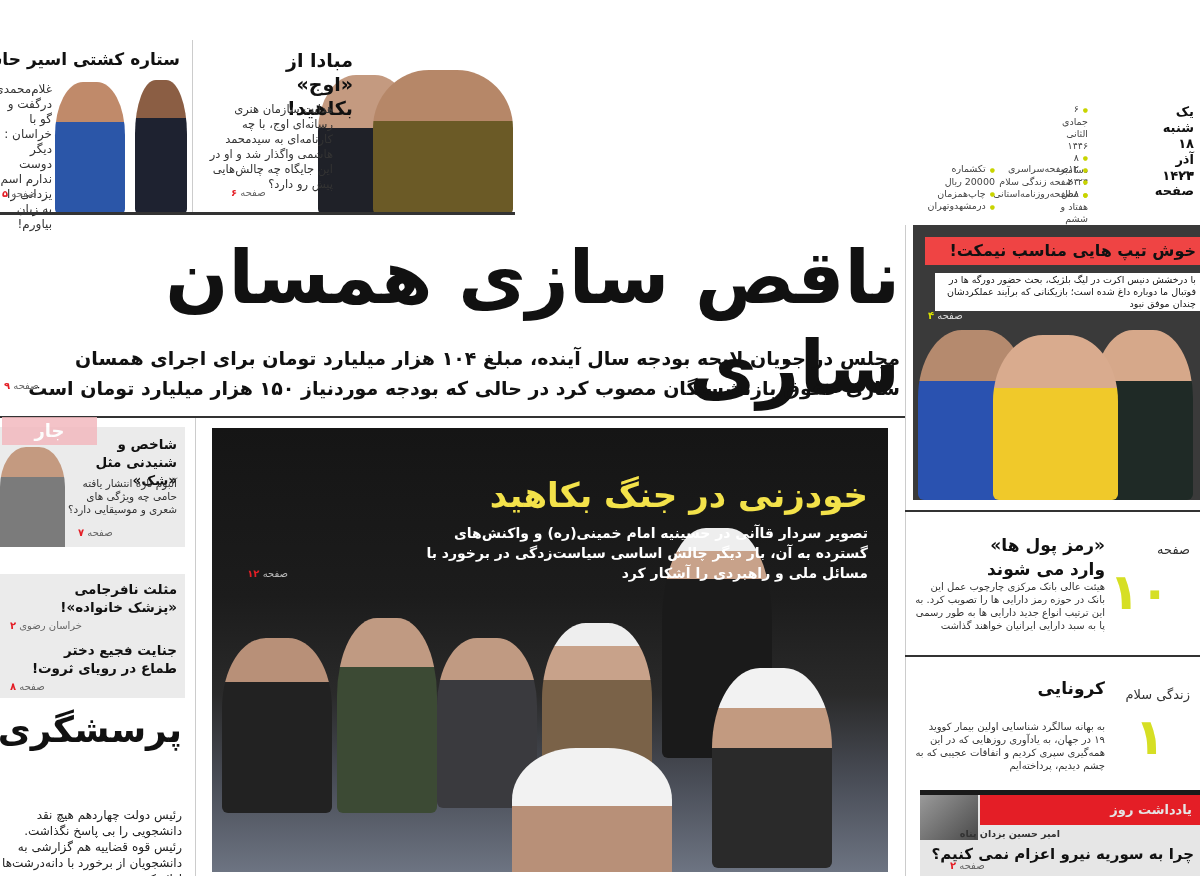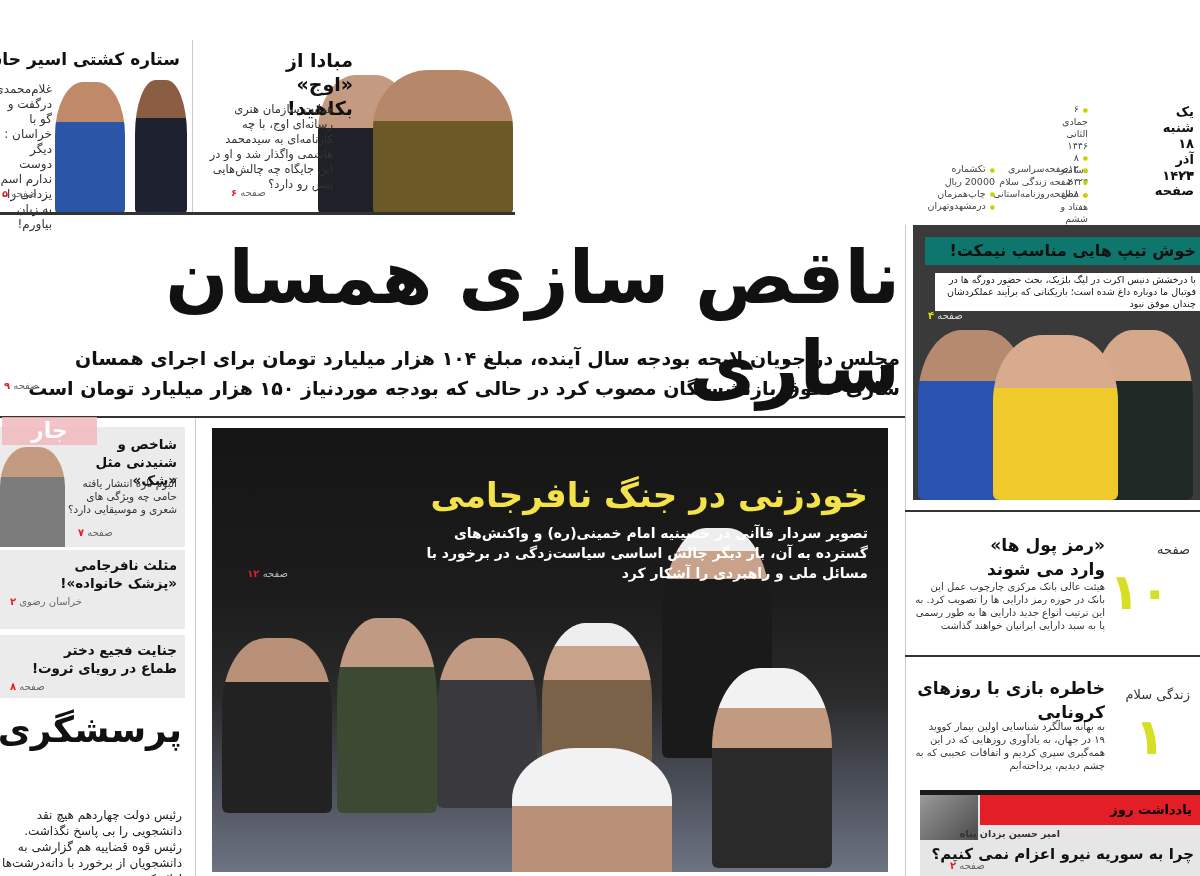--- a/index.html
+++ b/index.html
@@ -27,51 +27,51 @@
   
   .lead-title { right: 300px; top: 232px; width: 890px; font-weight: bold; font-size: 74px; line-height: 90px; text-align: right; letter-spacing: -2px; }
   .lead-body { right: 300px; top: 343px; width: 880px; font-weight: bold; font-size: 19px; line-height: 30px; text-align: right; }
   .lead-page { left: 4px; top: 380px; }
   .lead-rule { left: 0; top: 416px; width: 905px; height: 2px; background: #333; }
 
   
   .left-col-rule { left: 195px; top: 418px; width: 1px; height: 458px; background: #ccc; }
   .card { background: #ebebeb; }
   .card-music { left: 0; top: 427px; width: 185px; height: 120px; }
-  .card-family { left: 0; top: 550px; width: 185px; height: 79px; }
+  .card-family { left: 0; top: 574px; width: 185px; height: 79px; }
   .card-crime { left: 0; top: 635px; width: 185px; height: 63px; }
   .card-title { font-weight: bold; font-size: 13.5px; line-height: 18px; text-align: right; }
   .card-body { font-size: 10.5px; line-height: 13px; color: #333; text-align: right; }
-  .chaar { left: 2px; top: 417px; width: 95px; height: 28px; background: #f3b9bf; color: #fff; font-weight: bold; font-size: 22px; text-align: center; line-height: 28px; opacity: .85; }
+  .chaar { left: 2px; top: 417px; width: 95px; height: 28px; background: #f3b9bf; color: #fff; font-weight: bold; font-size: 18px; text-align: center; line-height: 28px; opacity: .85; }
   .editorial-title { right: 1018px; top: 708px; font-weight: bold; font-size: 36px; line-height: 44px; text-align: right; width: 180px; }
   .editorial-body { right: 1018px; top: 807px; font-size: 12px; line-height: 16px; text-align: right; width: 180px; color: #222; }
 
   
   .photo { left: 212px; top: 428px; width: 676px; height: 444px; background: linear-gradient(180deg,#151515 0%,#1c1c1c 38%,#2a2a2a 60%,#4a4e58 80%,#6d7482 100%); overflow: hidden; }
   .photo-title { right: 20px; top: 45px; color: #f3e24a; font-weight: bold; font-size: 34px; line-height: 44px; text-align: right; }
   .photo-body { right: 20px; top: 95px; width: 470px; color: #fff; font-weight: bold; font-size: 14px; line-height: 20px; text-align: right; }
   .photo-page { right: 600px; top: 140px; color: #bbb; }
   .photo-page b { color: #e41e26; }
 
   
   .sport-box { left: 913px; top: 225px; width: 287px; height: 275px; background: #3a3a3a; overflow: hidden; }
-  .sport-title { right: 0; top: 12px; width: 275px; background: #0f766e; font-weight: bold; font-size: 16px; line-height: 28px; text-align: right; padding-right: 4px; }
+  .sport-title { right: 0; top: 12px; width: 275px; background: #ef4444; font-weight: bold; font-size: 16px; line-height: 28px; text-align: right; padding-right: 4px; }
   .sport-body { right: 0; top: 48px; width: 265px; background: #fff; font-size: 9.5px; line-height: 12px; text-align: right; padding: 1px 4px; color: #111; }
   .sport-page { right: 10px; top: 85px; color: #ddd; }
   .sport-page b { color: #d8e000; }
   .right-rule1 { left: 905px; top: 510px; width: 295px; height: 2px; background: #333; }
   .right-rule2 { left: 905px; top: 655px; width: 295px; height: 2px; background: #333; }
   .right-col-rule { left: 905px; top: 225px; width: 1px; height: 651px; background: #ccc; }
   .side-story-title { font-weight: bold; font-size: 17px; line-height: 24px; text-align: right; margin-top: 11px; }
   .side-story-body { font-size: 10px; line-height: 13px; text-align: right; color: #333; }
   .section-label { font-size: 13px; color: #333; }
   .big-num { font-weight: bold; font-size: 50px; color: #d6df24; line-height: 50px; }
   .note-box { left: 920px; top: 790px; width: 280px; height: 86px; background: #e6e6e6; }
   .note-bar { left: 0; top: 0; width: 280px; height: 5px; background: #1a1a1a; }
-  .note-red { left: 60px; top: 5px; width: 220px; height: 30px; background: #e41e26; color: #000000; font-weight: bold; font-size: 13px; text-align: right; padding: 7px 8px 0 0; }
+  .note-red { left: 60px; top: 5px; width: 220px; height: 30px; background: #e41e26; color: #e5e5e5; font-weight: bold; font-size: 13px; text-align: right; padding: 7px 8px 0 0; }
   .note-avatar { left: 0; top: 5px; width: 58px; height: 45px; background: linear-gradient(135deg,#9a9a9a,#4a4a4a); }
   .note-author { right: 140px; top: 38px; font-size: 9.5px; color: #333; font-weight: bold; }
   .note-title { right: 6px; top: 55px; font-weight: bold; font-size: 15px; }
   .note-page { left: 30px; top: 70px; }
 </style>
 </head>
 <body>
 
 <div class="abs">
 
@@ -166,21 +166,21 @@
 <div class="abs photo">
   <div class="abs" style="left:0;top:200px;width:676px;height:244px;">
     <div class="person" style="left:10px;top:10px;width:110px;height:175px;background:linear-gradient(180deg,#b89078 0 25%,#222 25%);"></div>
     <div class="person" style="left:125px;top:-10px;width:100px;height:195px;background:linear-gradient(180deg,#c09a82 0 25%,#3c4a34 25%);"></div>
     <div class="person" style="left:225px;top:10px;width:100px;height:170px;background:linear-gradient(180deg,#c09a82 0 25%,#3a3a3e 25%);"></div>
     <div class="person" style="left:330px;top:-5px;width:110px;height:190px;background:linear-gradient(180deg,#eeeeee 0 12%,#c8a28a 12% 30%,#7a6248 30%);"></div>
     <div class="person" style="left:450px;top:-100px;width:110px;height:230px;background:linear-gradient(180deg,#eeeeee 0 10%,#c8a28a 10% 22%,#1a1a1a 22%);"></div>
     <div class="person" style="left:300px;top:120px;width:160px;height:130px;background:linear-gradient(180deg,#f2f2f2 0 45%,#b89078 45%);"></div>
     <div class="person" style="left:500px;top:40px;width:120px;height:200px;background:linear-gradient(180deg,#f2f2f2 0 20%,#c29a80 20% 40%,#2a2a2a 40%);"></div>
   </div>
-  <div class="abs photo-title">خودزنی در جنگ نافرجامی</div>
+  <div class="abs photo-title">خودزنی در جنگ بکاهید</div>
   <div class="abs photo-body">تصویر سردار قاآنی در حسینیه امام خمینی(ره) و واکنش‌های گسترده به آن، بار دیگر چالش اساسی سیاست‌زدگی در برخورد با مسائل ملی و راهبردی را آشکار کرد</div>
   <div class="abs page-ref photo-page">
     <span>صفحه</span> <b>۱۲</b>
   </div>
 </div>
 
 <div class="abs right-col-rule"></div>
 
 <div class="abs sport-box">
   <div class="person" style="left:5px;top:105px;width:110px;height:170px;background:linear-gradient(180deg,#b58a6e 0 30%,#2a52b0 30%);"></div>
@@ -202,21 +202,20 @@
     <div>وارد می شوند</div>
   </div>
   <div class="abs side-story-body" style="right:95px;top:68px;width:190px;">هیئت عالی بانک مرکزی چارچوب عمل این بانک در حوزه رمز دارایی ها را تصویب کرد. به این ترتیب انواع جدید دارایی ها به طور رسمی پا به سبد دارایی ایرانیان خواهند گذاشت</div>
 </div>
 
 <div class="abs right-rule2"></div>
 <div class="abs" style="left:905px;top:657px;width:295px;height:130px;">
   <div class="abs section-label" style="right:10px;top:30px;">زندگی سلام</div>
   <div class="abs big-num" style="right:35px;top:55px;">۱</div>
   <div class="abs side-story-title" style="right:95px;top:8px;">
-    <div>خاطره بازی با روزهای</div>
     <div>کرونایی</div>
   </div>
   <div class="abs side-story-body" style="right:95px;top:63px;width:190px;">به بهانه سالگرد شناسایی اولین بیمار کووید ۱۹ در جهان، به یادآوری روزهایی که در این همه‌گیری سپری کردیم و اتفاقات عجیبی که به چشم دیدیم، پرداخته‌ایم</div>
 </div>
 
 <div class="abs note-box">
   <div class="abs note-bar"></div>
   <div class="abs note-red">یادداشت روز</div>
   <div class="abs note-avatar"></div>
   <div class="abs note-author">امیر حسین یزدان پناه</div>

